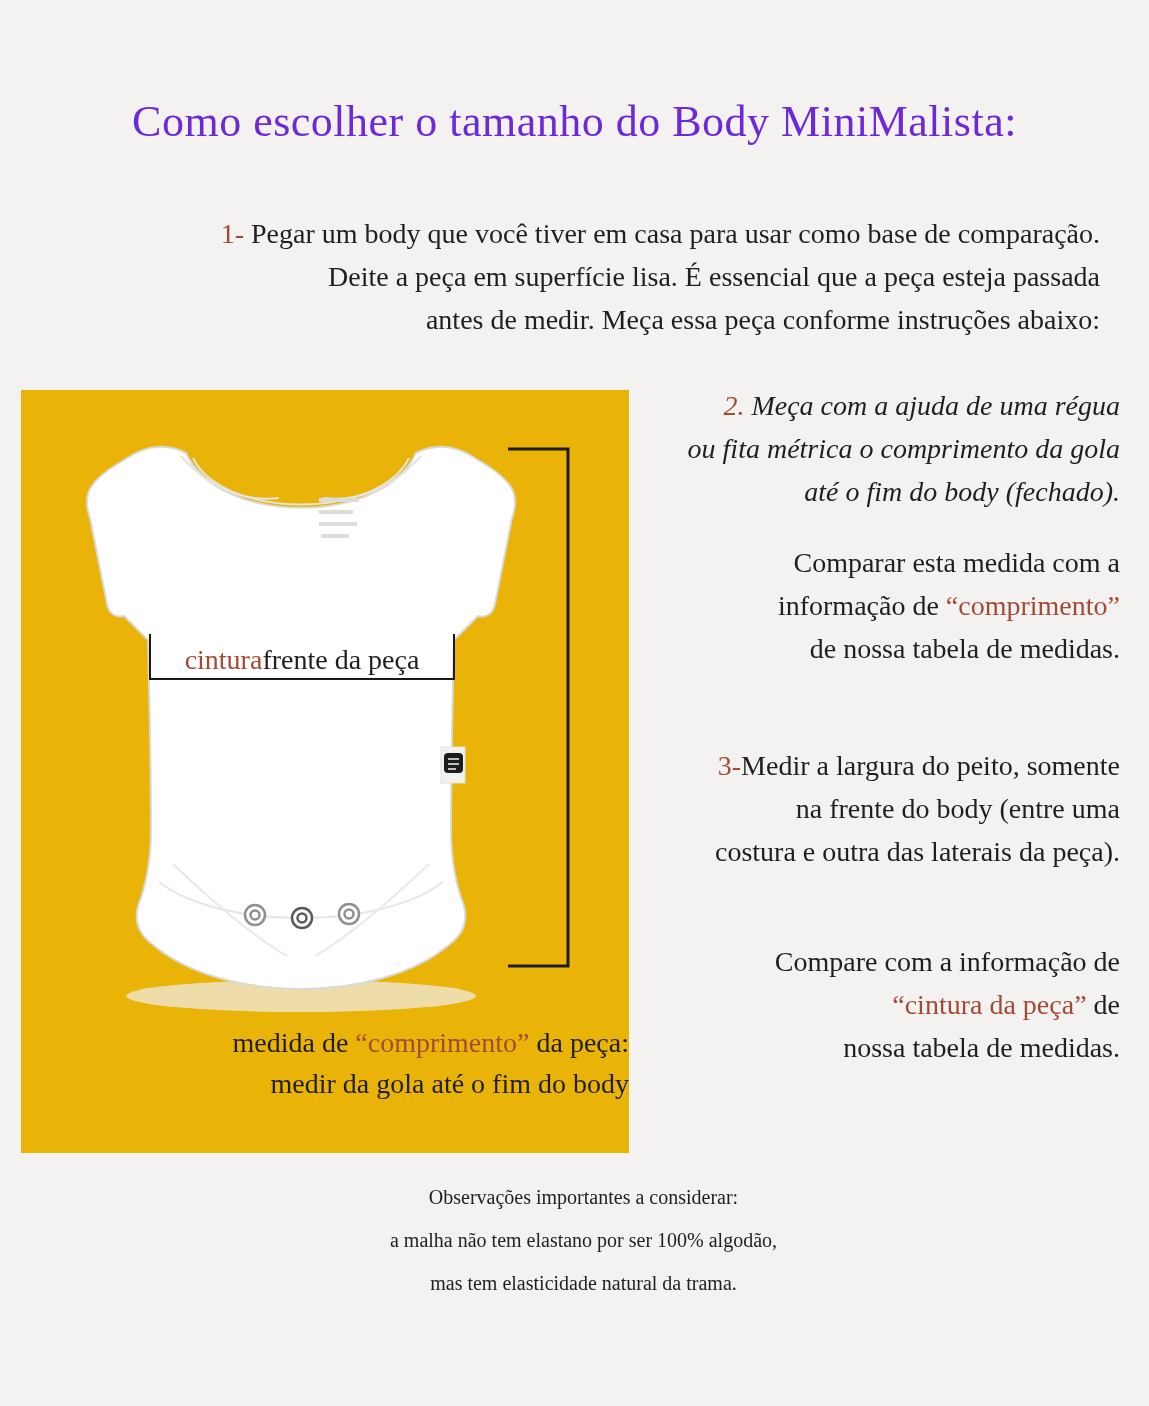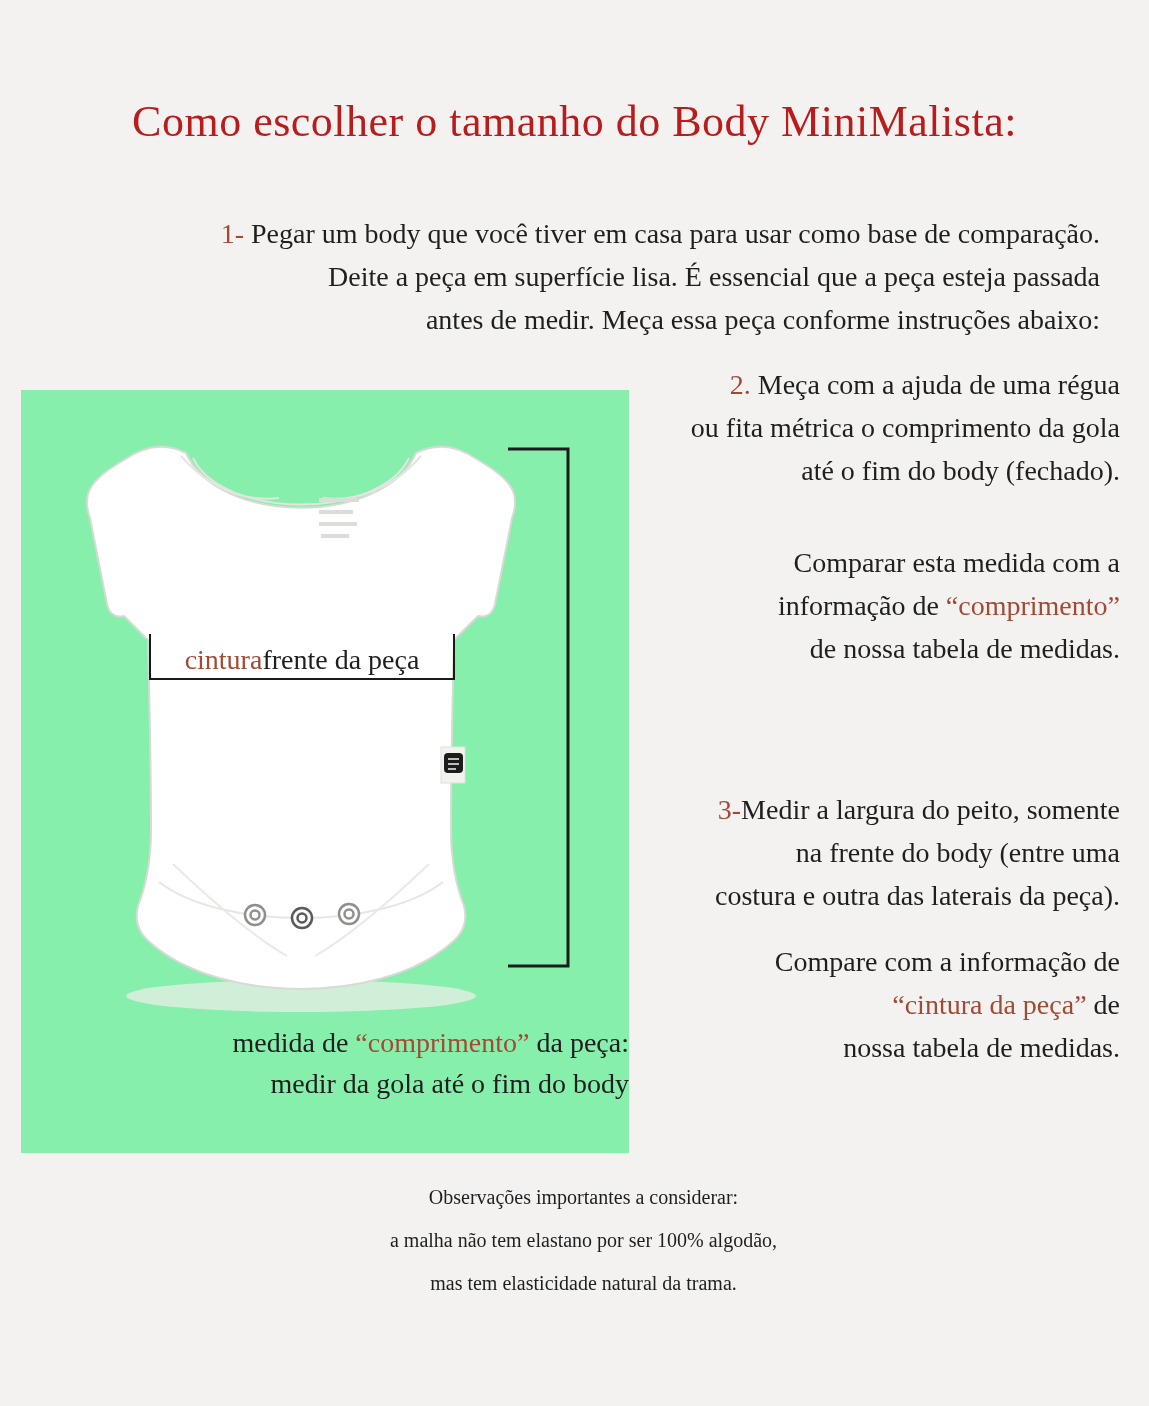--- a/index.html
+++ b/index.html
@@ -6,35 +6,35 @@
   body{background:#e9e8e6;}
   .page{
     position:relative;width:1149px;height:1406px;margin:0 auto;
     background:#f3f2f0;overflow:hidden;
     font-family:"Liberation Serif","DejaVu Serif",serif;
     color:#1f1f1f;
   }
   .title{
     position:absolute;top:96px;left:0;width:100%;
     text-align:center;font-size:44px;font-weight:400;margin:0;
-    color:#b91c1c;letter-spacing:.5px;
+    color:#6d28d9;letter-spacing:.5px;
   }
   .para{white-space:pre-line;font-size:28px;line-height:43px;}
   .accent{color:#a34a35;}
   .step1{
     position:absolute;top:212px;left:52px;width:1048px;text-align:right;
   }
   .rp{position:absolute;left:580px;width:540px;text-align:right;}
-  .rp-2{top:363px;}
+  .rp-2{top:384px;font-style:italic;}
   .rp-c1{top:541px;}
-  .rp-3{top:744px;margin-top:44px;}
+  .rp-3{top:744px;}
   .rp-c2{top:940px;}
   .figure-box{
     position:absolute;left:21px;top:390px;width:608px;height:763px;
-    background:#86efac;
+    background:#eab308;
   }
   .figure-box svg{position:absolute;left:0;top:0;}
   .waist-bracket{
     position:absolute;left:128px;top:244px;width:306px;height:46px;
     border-left:2px solid #1a1a1a;border-right:2px solid #1a1a1a;
     border-bottom:2px solid #1a1a1a;
     display:flex;align-items:flex-end;justify-content:center;
     font-size:28px;white-space:nowrap;padding-bottom:2px;box-sizing:border-box;
   }
   .caption{

